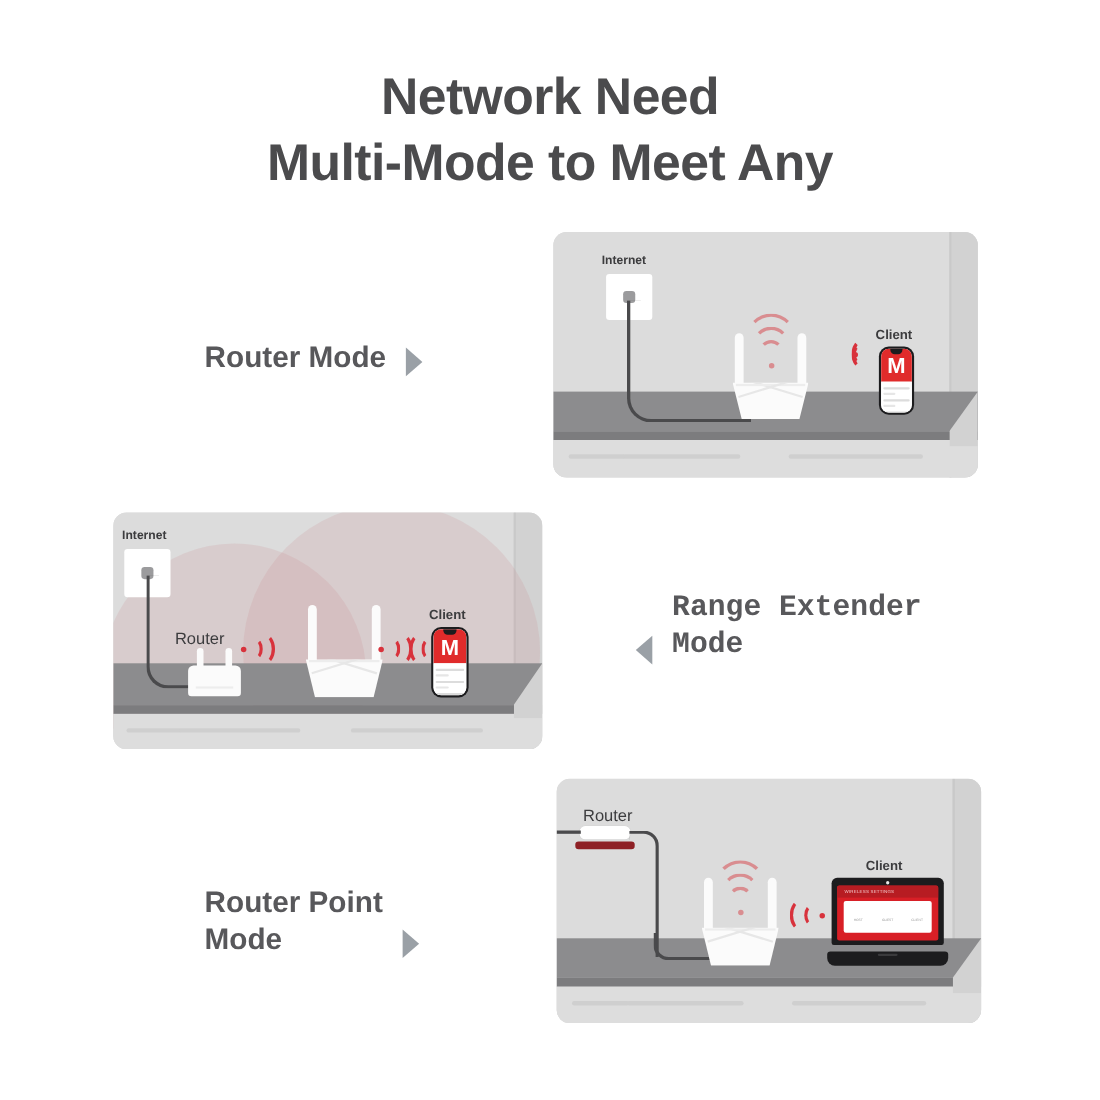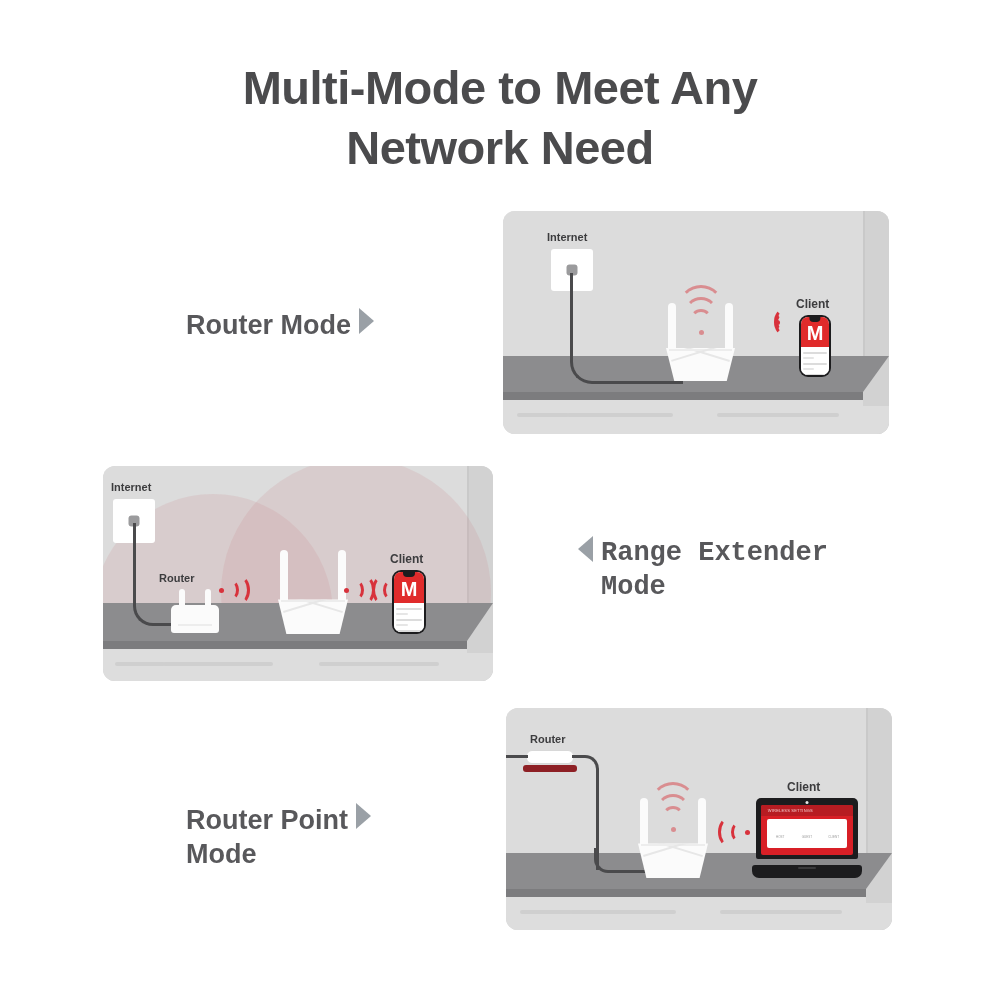--- a/index.html
+++ b/index.html
@@ -27,22 +27,22 @@
     font-weight: bold;
     color: #4b4b4d;
     letter-spacing: -0.5px;
   }
   .page-title .tline { display: block; }
 
   
   .mode-label {
     position: absolute;
     display: flex;
-    align-items: flex-start;
-    gap: 8px;
+    align-items: flex-end;
+    gap: 18px;
     color: #58585b;
     font-size: 27px;
     line-height: 34px;
     font-weight: bold;
   }
   .mode-label .txt { white-space: pre-line; }
 
   .tri {
     width: 0;
     height: 0;
@@ -219,22 +219,22 @@
     content: "";
     position: absolute;
     left: 14%;
     bottom: 26%;
     width: 72%;
     height: 2px;
     background: #ededed;
   }
   .mini-caption {
     position: absolute;
-    font-size: 11px;
-    font-weight: bold;
+    font-size: 15px;
+    font-weight: normal;
     color: #3c3c3e;
     white-space: nowrap;
   }
 
   
   .flat-router { position: absolute; }
   .flat-router .shell {
     position: absolute; left: 0; top: 0;
     width: 100%; height: 62%;
     background: #ffffff;
@@ -462,22 +462,22 @@
     width: 16%;
     height: 2px;
     border-radius: 2px;
     background: #3a3a3c;
   }
 </style>
 </head>
 <body>
 
 <div class="page-title">
+  <span class="tline">Network Need</span>
   <span class="tline">Multi-Mode to Meet Any</span>
-  <span class="tline">Network Need</span>
 </div>
 
 <div class="mode-label" id="label-router">
   <span class="txt">Router Mode</span>
   <span class="tri tri-right"></span>
 </div>
 
 <div class="scene" id="scene-router">
   <div class="wall"></div>
   <div class="wall-edge"></div>

